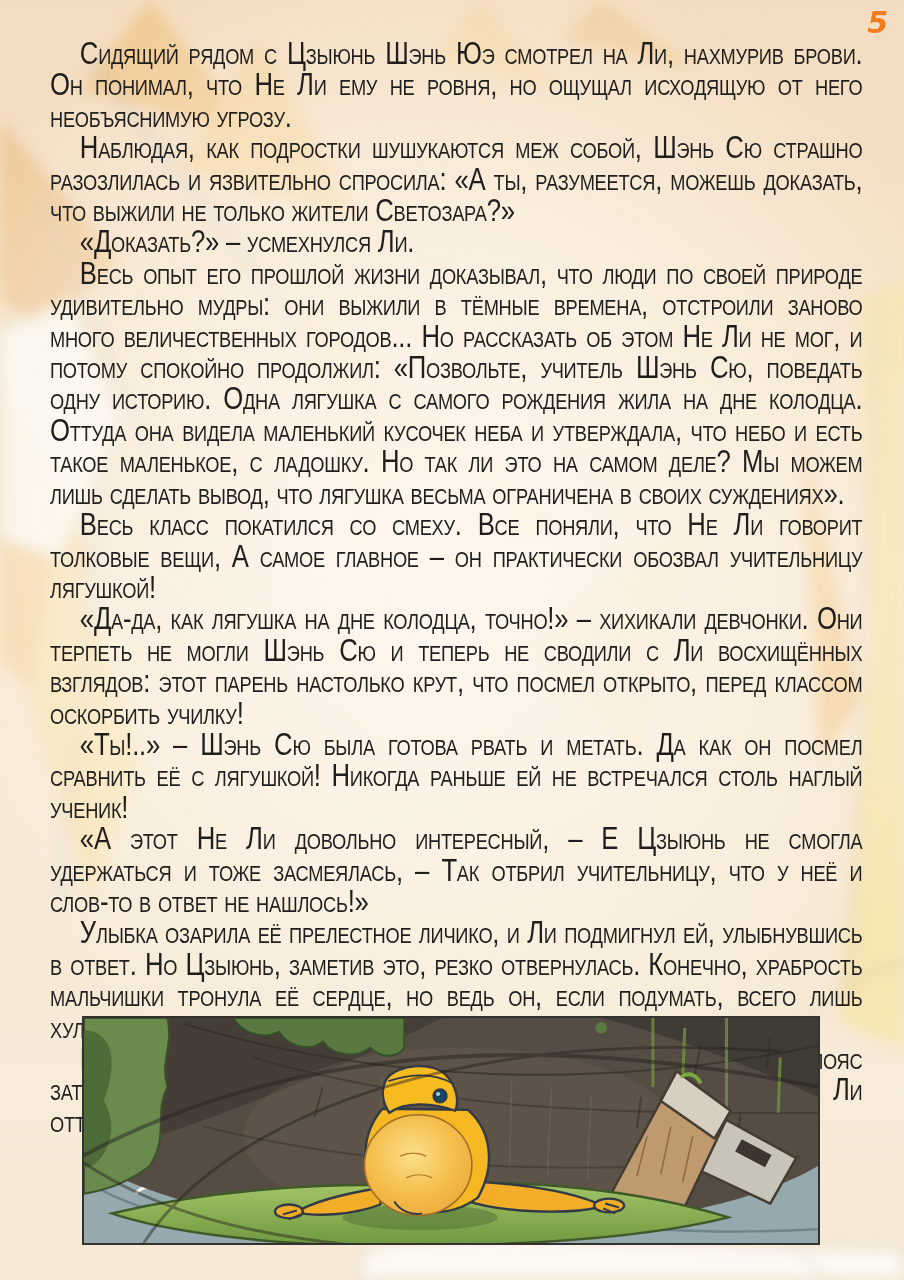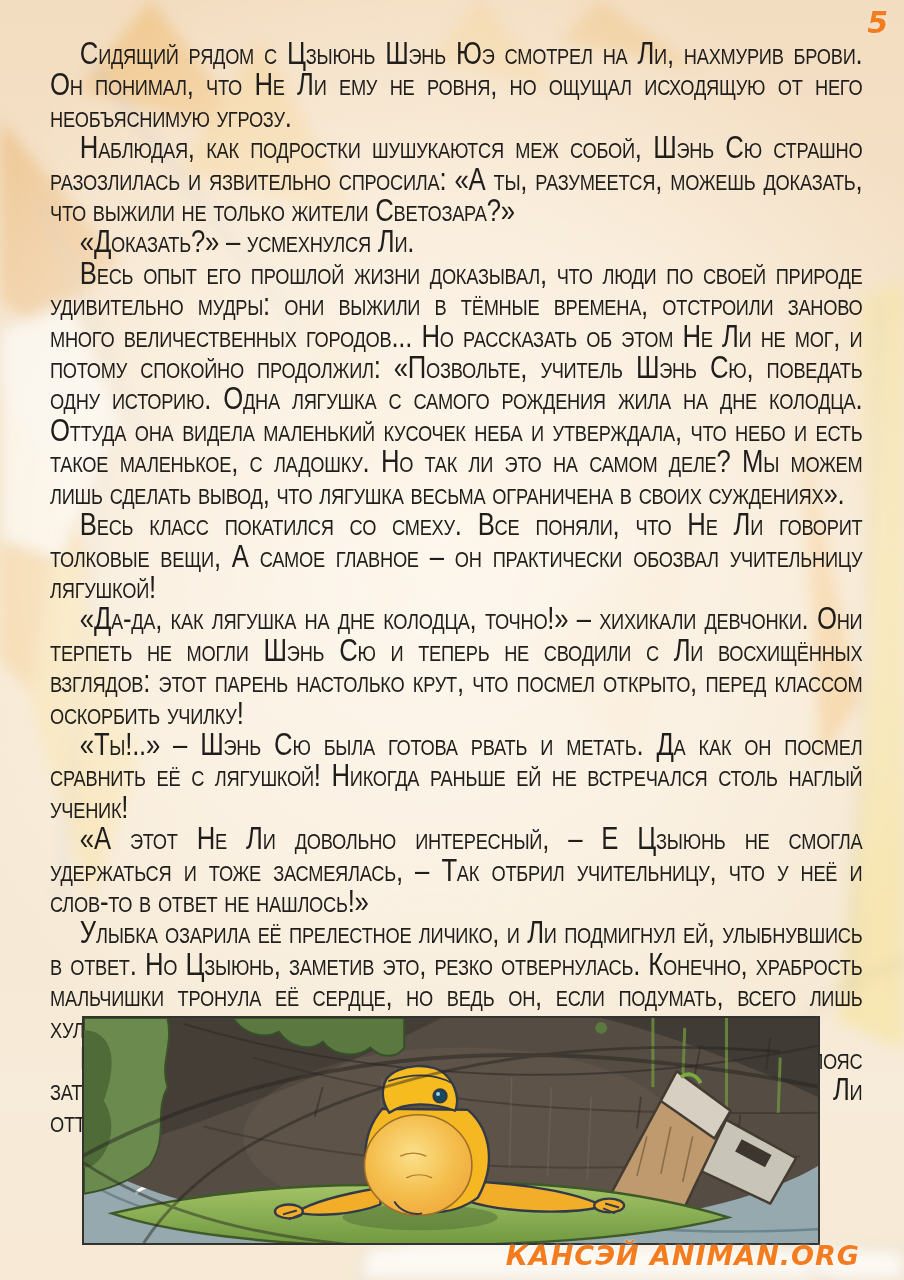--- a/index.html
+++ b/index.html
@@ -220,15 +220,14 @@
       </g>
 
       <g fill="none" stroke="#23201c" opacity="0.45">
         <path d="M-20,150 C180,36 430,6 750,72" stroke-width="4"></path>
         <path d="M60,228 C150,90 400,10 700,34" stroke-width="3"></path>
         <path d="M-10,140 C60,190 150,218 270,230" stroke-width="3"></path>
       </g>
     </svg>
   </div>
 
-  <div class="watermark">КАНСЭЙ ANIMAN.ORG</div>
 
 </div>
 
 </body></html>

